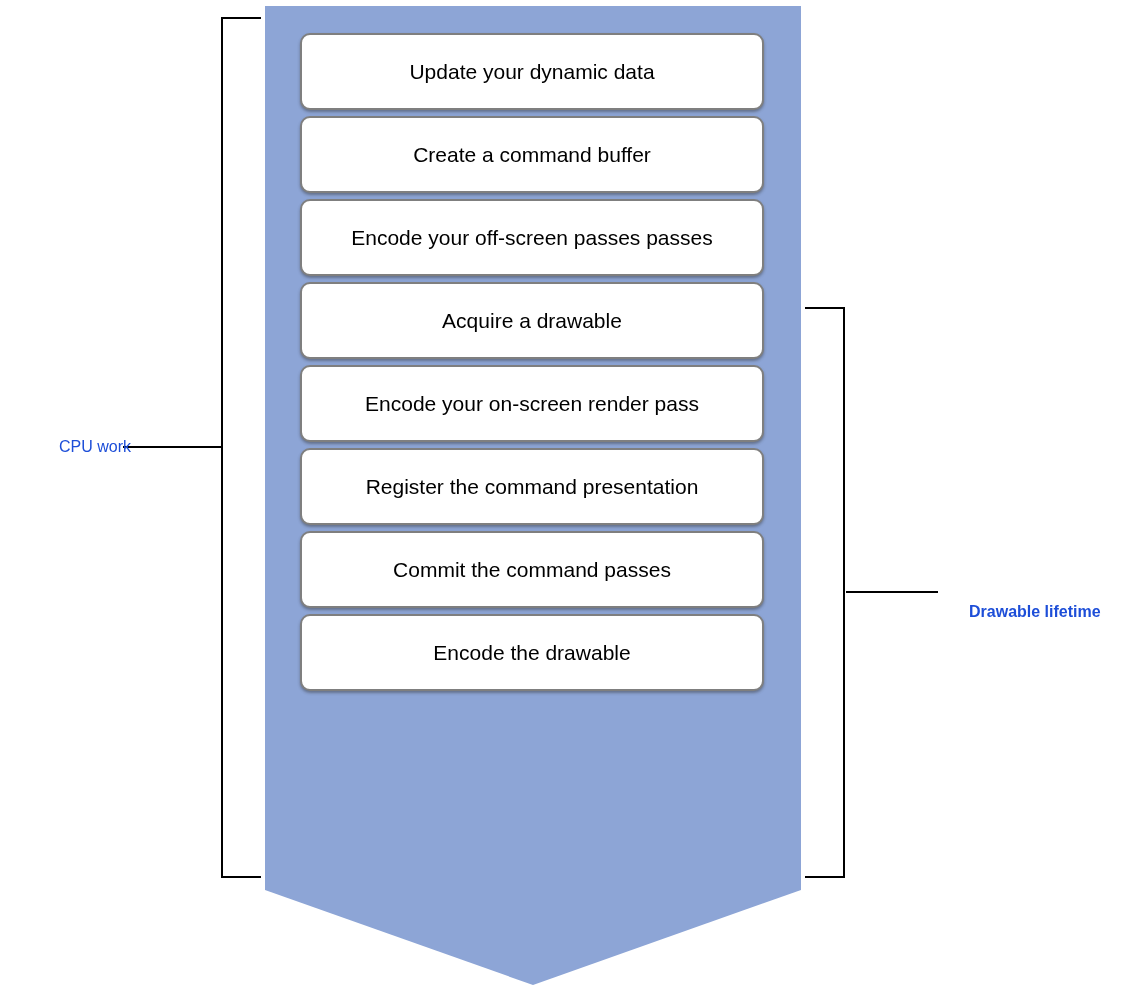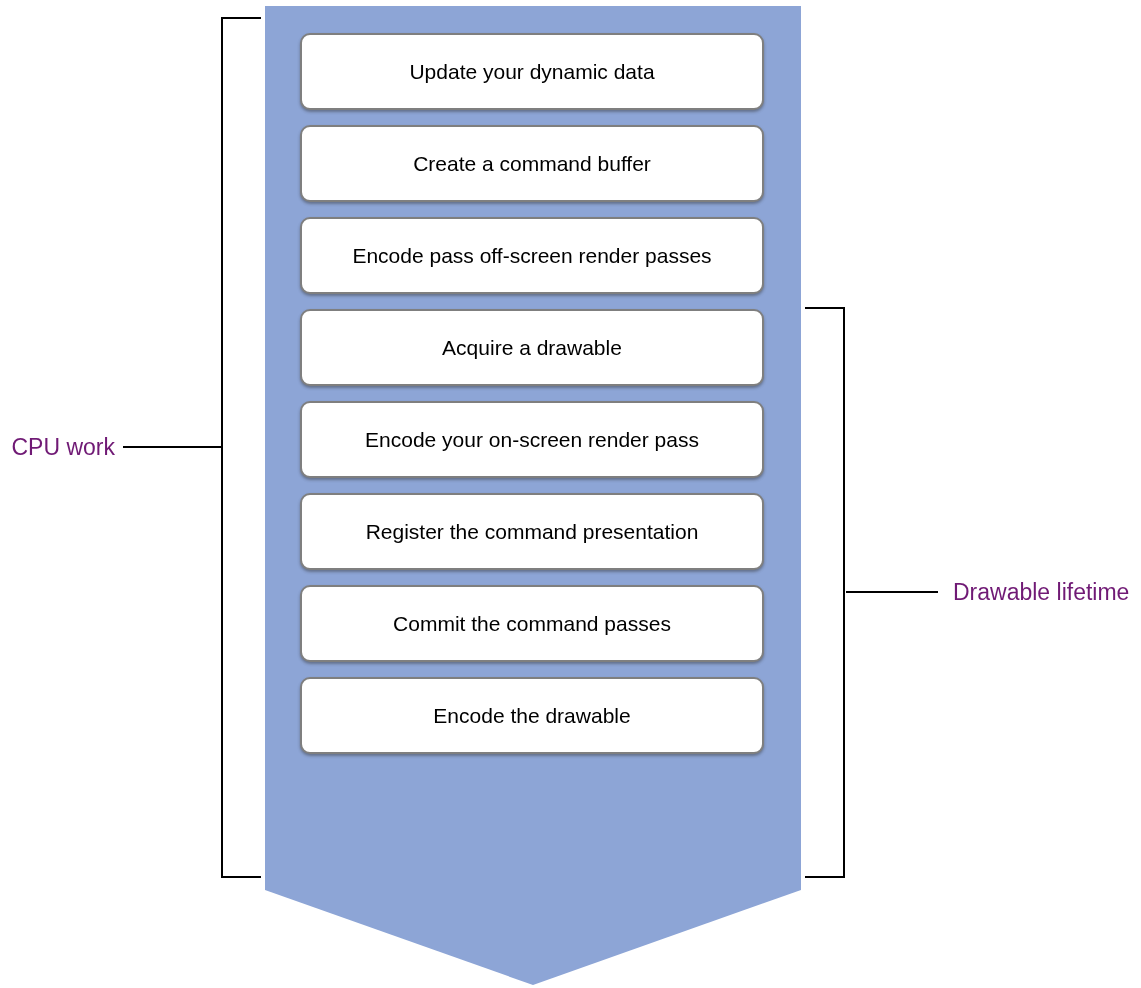--- a/index.html
+++ b/index.html
@@ -23,21 +23,21 @@
     height: 988px;
     display: block;
   }
   .steps {
     position: absolute;
     left: 300px;
     top: 33px;
     width: 464px;
     display: flex;
     flex-direction: column;
-    gap: 15px;
+    gap: 6px;
   }
   .step {
     height: 77px;
     background: #ffffff;
     border: 2px solid #7f7f7f;
     border-radius: 10px;
     box-shadow: 0 2px 3px rgba(50,50,50,0.45);
     display: flex;
     align-items: center;
     justify-content: center;
@@ -80,55 +80,57 @@
     top: 446px;
     width: 98px;
   }
   .connector-right {
     left: 846px;
     top: 591px;
     width: 92px;
   }
   .side-label {
     position: absolute;
-    font-size: 23px;
-    color: #701a75;
+    font-size: 16px;
+    color: #1d4ed8;
     white-space: nowrap;
     transform: translateY(-50%);
+    margin-left: 16px;
   }
   .label-left {
     left: 0;
     width: 115px;
     top: 447px;
     text-align: right;
   }
   .label-right {
     left: 953px;
-    top: 592px;
+    top: 612px;
     text-align: left;
+    font-weight: bold;
   }
 </style>
 </head>
 <body>
 
 <div class="canvas">
 
   <svg class="arrow-svg" viewBox="0 0 1141 988" xmlns="http://www.w3.org/2000/svg" aria-hidden="true">
     <polygon points="265,6 801,6 801,890 533,985 265,890" fill="#8DA5D6"></polygon>
   </svg>
 
   <div class="steps">
     <div class="step">
       <span>Update your dynamic data</span>
     </div>
     <div class="step">
       <span>Create a command buffer</span>
     </div>
     <div class="step">
-      <span>Encode pass off-screen render passes</span>
+      <span>Encode your off-screen passes passes</span>
     </div>
     <div class="step">
       <span>Acquire a drawable</span>
     </div>
     <div class="step">
       <span>Encode your on-screen render pass</span>
     </div>
     <div class="step">
       <span>Register the command presentation</span>
     </div>

